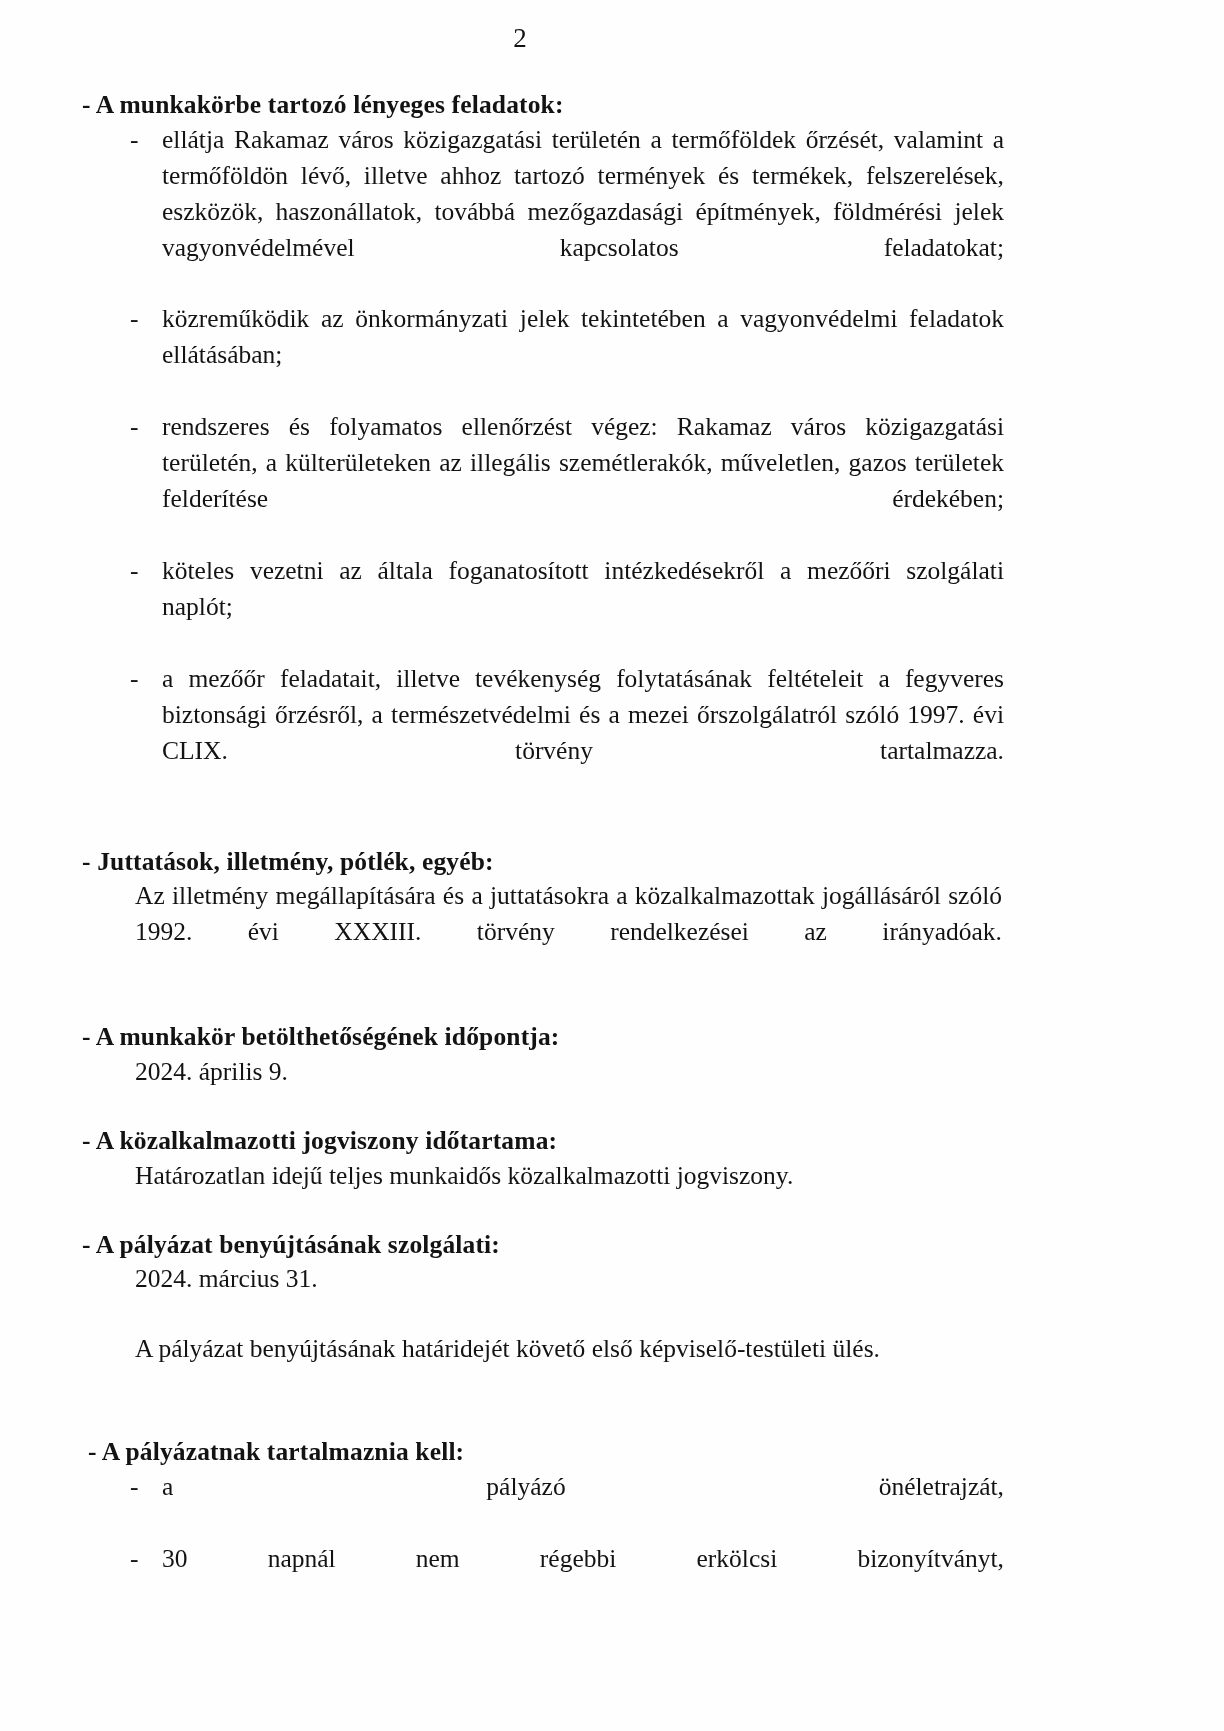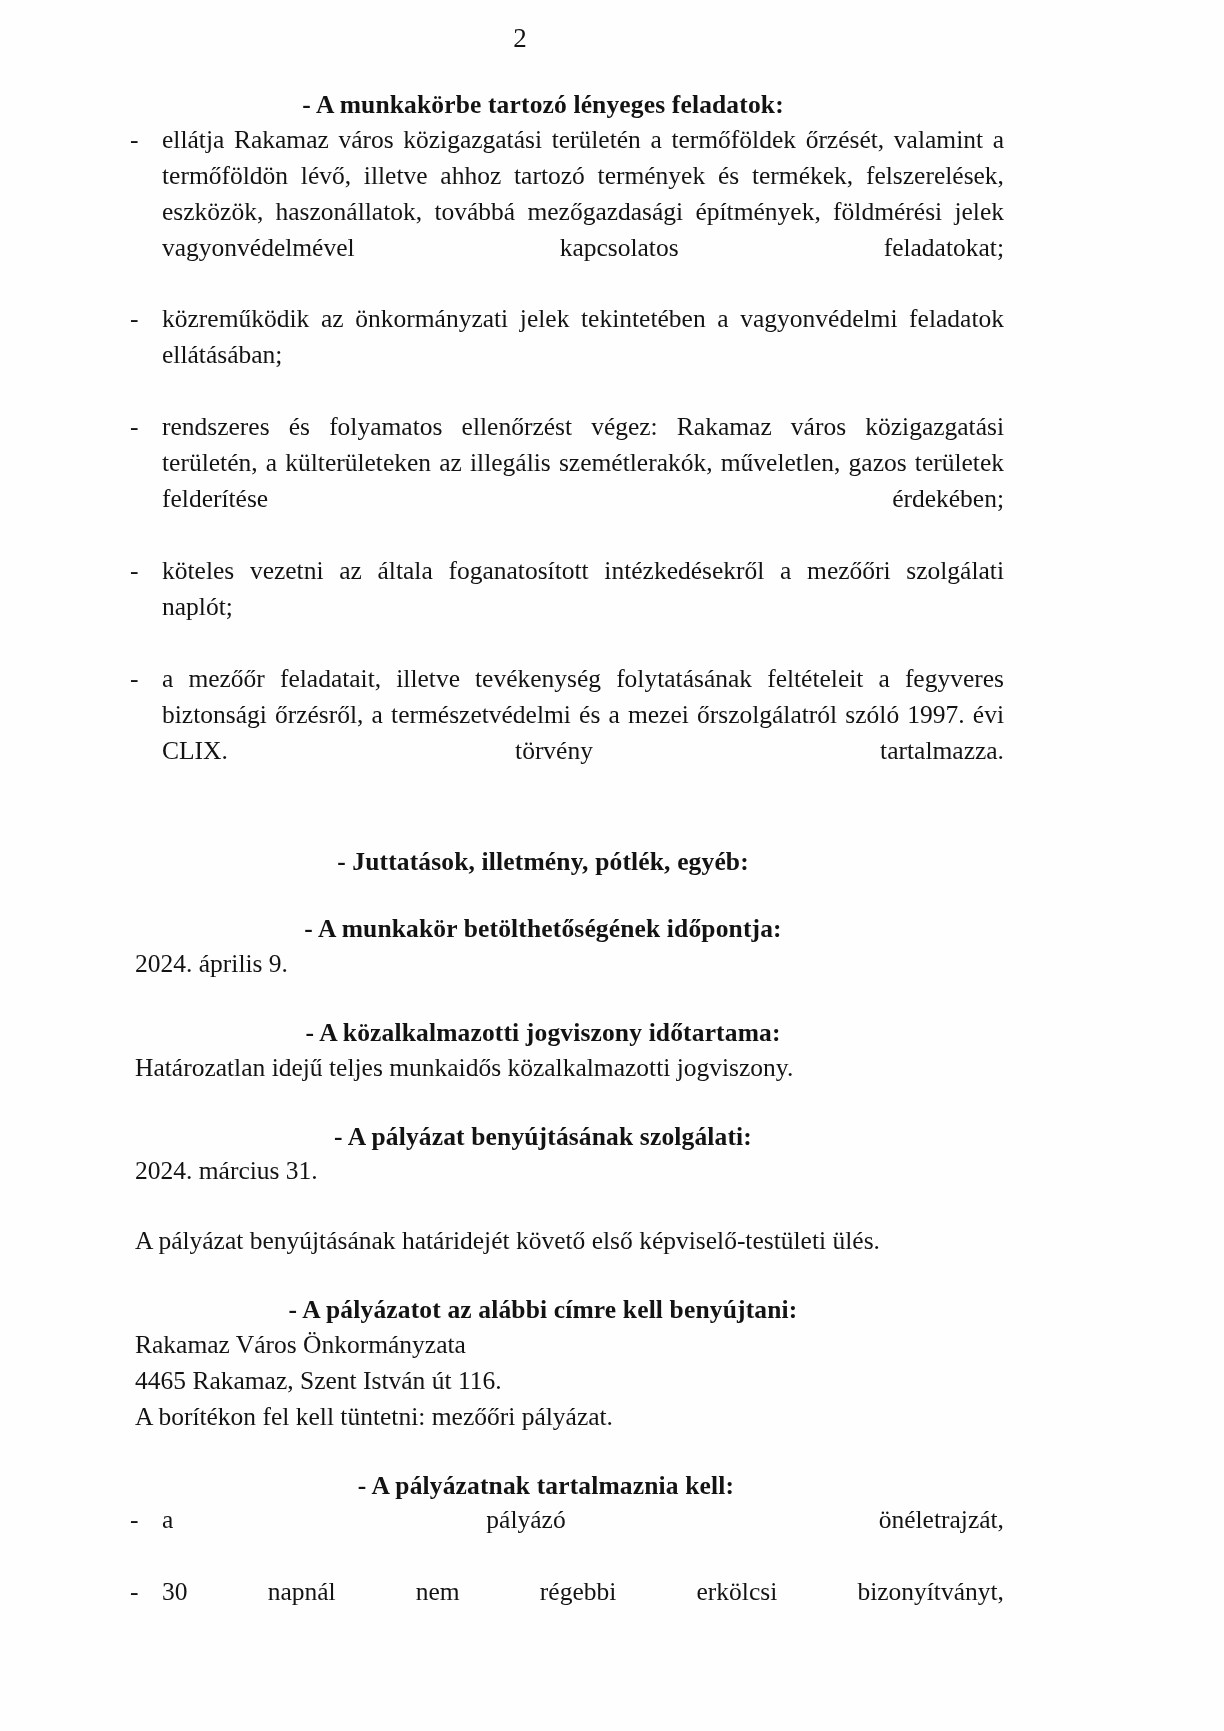--- a/index.html
+++ b/index.html
@@ -47,21 +47,20 @@
   .section {
     margin-bottom: 0;
   }
 
   .heading {
     font-weight: bold;
     font-size: 25.5px;
     line-height: 1.32;
     letter-spacing: 0.15px;
     white-space: pre;
-    text-align: center;
   }
 
   .heading-indent {
     padding-left: 6px;
   }
 
   
   .body-lines {
     padding-left: 53px;
     font-size: 25.5px;
@@ -158,20 +157,21 @@
           <span class="dash">-</span>
           <span class="txt">a mezőőr feladatait, illetve tevékenység folytatásának feltételeit a fegyveres biztonsági őrzésről, a természetvédelmi és a mezei őrszolgálatról szóló 1997. évi CLIX. törvény tartalmazza.</span>
         </li>
       </ul>
     </div>
 
     <div class="gap-lg"></div>
 
     <div class="section">
       <div class="heading">- Juttatások, illetmény, pótlék, egyéb:</div>
+      <div class="body-para">Az illetmény megállapítására és a juttatásokra a közalkalmazottak jogállásáról szóló 1992. évi XXXIII. törvény rendelkezései az irányadóak.</div>
     </div>
 
     <div class="gap-md"></div>
 
     <div class="section">
       <div class="heading">- A munkakör betölthetőségének időpontja:</div>
       <div class="body-lines">
         <div class="body-line">2024. április 9.</div>
       </div>
     </div>
@@ -197,28 +197,20 @@
     <div class="gap-md"></div>
 
     <div class="section">
       <div class="body-lines">
         <div class="body-line">A pályázat benyújtásának határidejét követő első képviselő-testületi ülés.</div>
       </div>
     </div>
 
     <div class="gap-md"></div>
 
-    <div class="section">
-      <div class="heading">- A pályázatot az alábbi címre kell benyújtani:</div>
-      <div class="body-lines">
-        <div class="body-line">Rakamaz Város Önkormányzata</div>
-        <div class="body-line">4465 Rakamaz, Szent István út 116.</div>
-        <div class="body-line">A borítékon fel kell tüntetni: mezőőri pályázat.</div>
-      </div>
-    </div>
 
     <div class="gap-md"></div>
 
     <div class="section">
       <div class="heading heading-indent">- A pályázatnak tartalmaznia kell:</div>
       <ul class="bullets tight">
         <li>
           <span class="dash">-</span>
           <span class="txt">a pályázó önéletrajzát,</span>
         </li>

